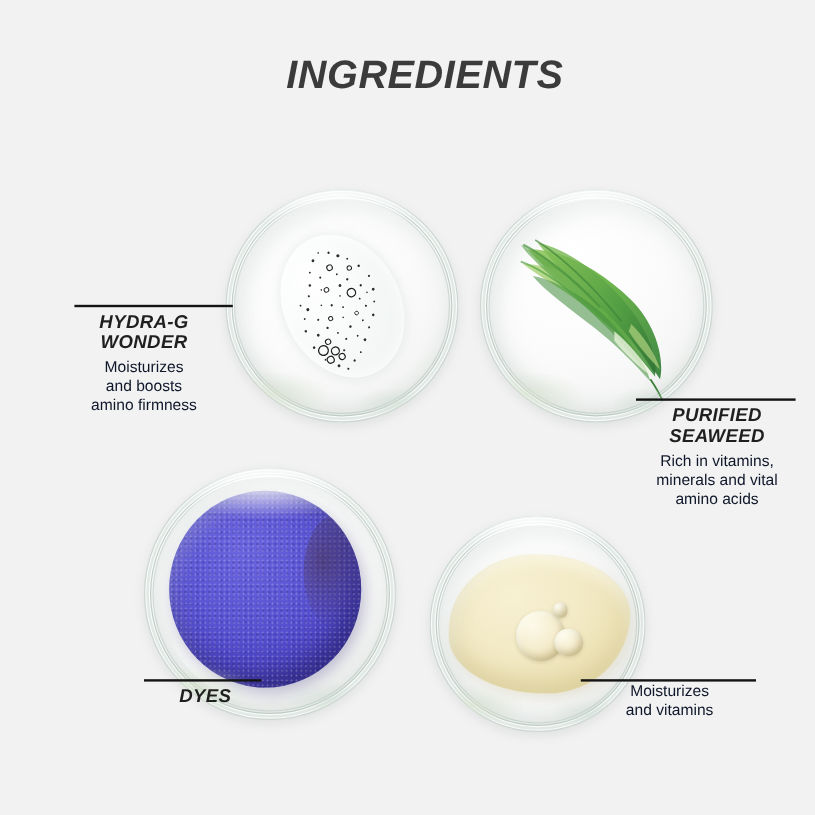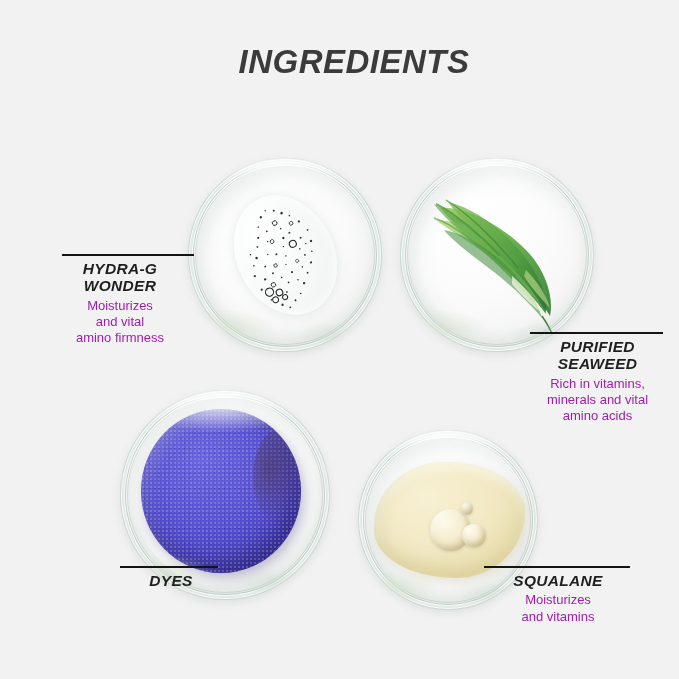--- a/index.html
+++ b/index.html
@@ -213,21 +213,21 @@
     font-weight: bold;
     font-style: italic;
     letter-spacing: 0.3px;
     line-height: 1.12;
     color: #1f1f1f;
   }
   .callout p {
     margin: 0;
     font-size: 13px;
     line-height: 1.25;
-    color: #a21caf;
+    color: #0f172a;
   }
   .callout.left  { text-align: center; }
   .callout.right { text-align: center; }
 
   #callout-hydra    { left: 46px;  top: 206px; width: 148px; margin-top: 48px; }
   #callout-hydra .rule { width: 132px; margin-left: 16px; }
   #callout-seaweed  { left: 530px; top: 332px; width: 135px; }
   #callout-seaweed .rule { width: 133px; }
   #callout-dyes     { left: 106px; top: 566px; width: 130px; }
   #callout-dyes .rule { width: 98px; margin-left: 14px; }
@@ -384,21 +384,21 @@
   </div>
 
   <div class="callout left" id="callout-hydra">
     <div class="rule"></div>
     <h3>
       <span>HYDRA-G</span><br>
       <span>WONDER</span>
     </h3>
     <p>
       <span>Moisturizes</span><br>
-      <span>and vital</span><br>
+      <span>and boosts</span><br>
       <span>amino firmness</span>
     </p>
   </div>
 
   <div class="callout right" id="callout-seaweed">
     <div class="rule"></div>
     <h3>
       <span>PURIFIED</span><br>
       <span>SEAWEED</span>
     </h3>
@@ -411,22 +411,19 @@
 
   <div class="callout left" id="callout-dyes">
     <div class="rule"></div>
     <h3>
       <span>DYES</span>
     </h3>
   </div>
 
   <div class="callout right" id="callout-squalane">
     <div class="rule"></div>
-    <h3>
-      <span>SQUALANE</span>
-    </h3>
     <p>
       <span>Moisturizes</span><br>
       <span>and vitamins</span>
     </p>
   </div>
 
 </div>
 
 </body></html>

